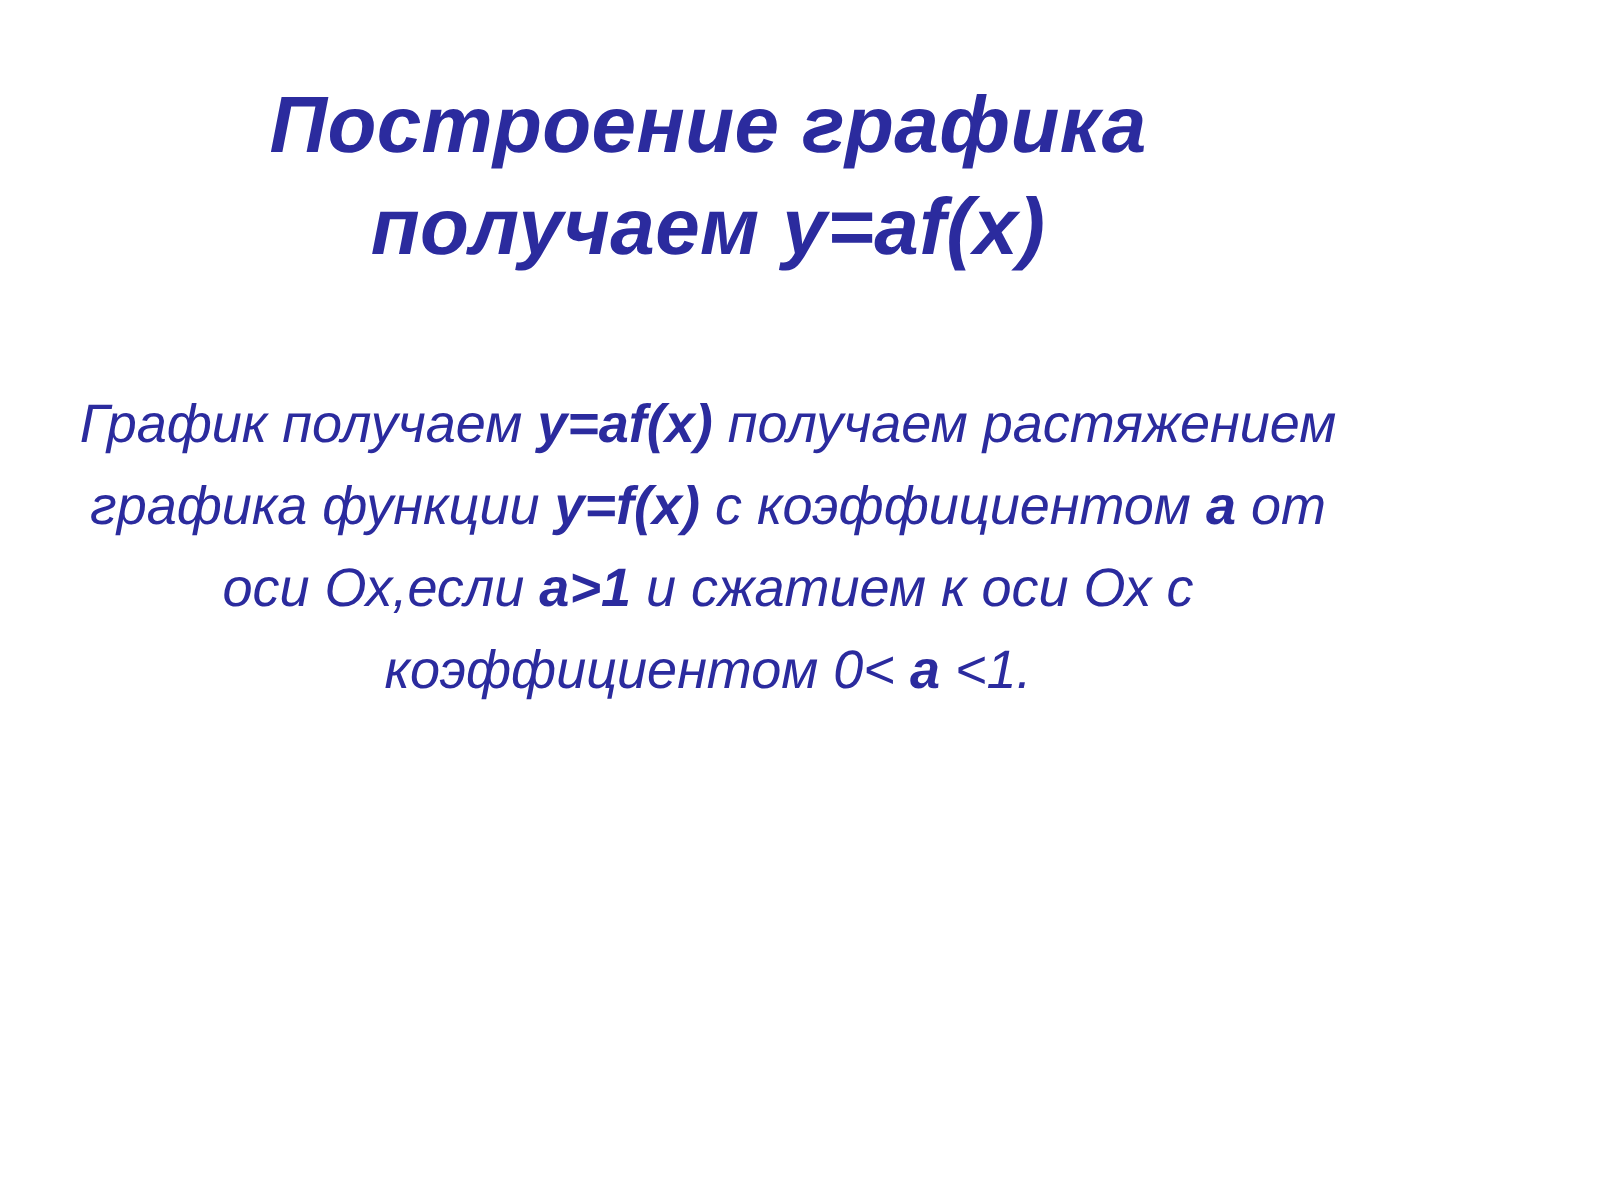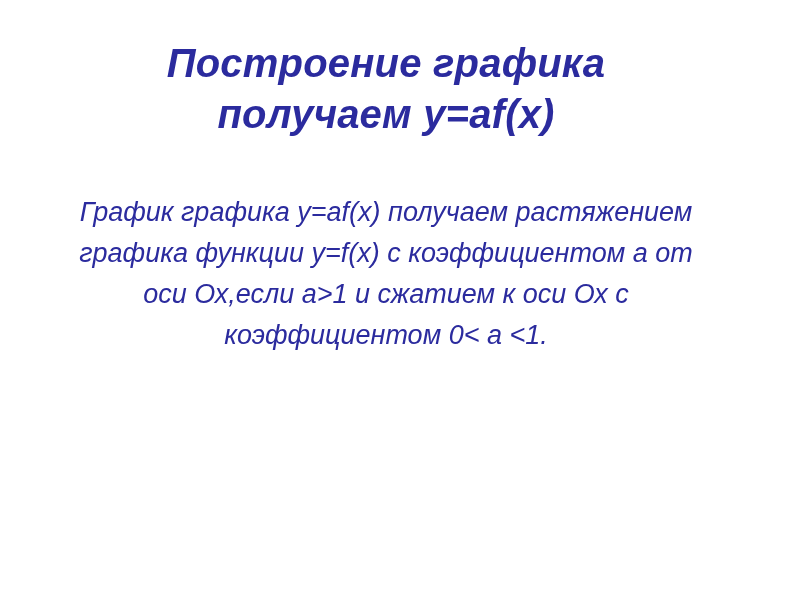--- a/index.html
+++ b/index.html
@@ -14,21 +14,20 @@
     overflow: hidden;
   }
   .slide {
     position: relative;
     width: 708px;
     height: 600px;
     box-sizing: border-box;
     display: flex;
     flex-direction: column;
     align-items: center;
-    margin-left: 32px;
   }
   .title {
     margin-top: 38px;
     width: 700px;
     text-align: center;
     color: #2b2b9e;
     font-size: 40px;
     font-weight: bold;
     font-style: italic;
     line-height: 1.28;
@@ -37,35 +36,35 @@
   .body-text {
     margin-top: 52px;
     width: 640px;
     text-align: center;
     color: #2b2b9e;
     font-size: 27px;
     font-style: italic;
     line-height: 1.52;
   }
   .body-text b {
-    font-weight: normal;
+    font-weight: bold;
     font-style: italic;
   }
   .nb {
     font-style: italic;
     font-weight: normal;
   }
 </style>
 </head>
 <body>
 
 <div class="slide">
 
   <div class="title">
     <span>Построение графика</span><br>
     <span>получаем y=af(x)</span>
   </div>
 
   <div class="body-text">
-    <span class="nb">График графика </span><b>y=af(x)</b><span class="nb"> получаем растяжением графика функции </span><b>y=f(x)</b><span class="nb"> с коэффициентом </span><b>a</b><span class="nb"> от оси Ох,если </span><b>a&gt;1</b><span class="nb"> и сжатием к оси Ох с коэффициентом 0&lt; </span><b>a</b><span class="nb"> &lt;1.</span>
+    <span class="nb">График получаем </span><b>y=af(x)</b><span class="nb"> получаем растяжением графика функции </span><b>y=f(x)</b><span class="nb"> с коэффициентом </span><b>a</b><span class="nb"> от оси Ох,если </span><b>a&gt;1</b><span class="nb"> и сжатием к оси Ох с коэффициентом 0&lt; </span><b>a</b><span class="nb"> &lt;1.</span>
   </div>
 
 </div>
 
 </body></html>

